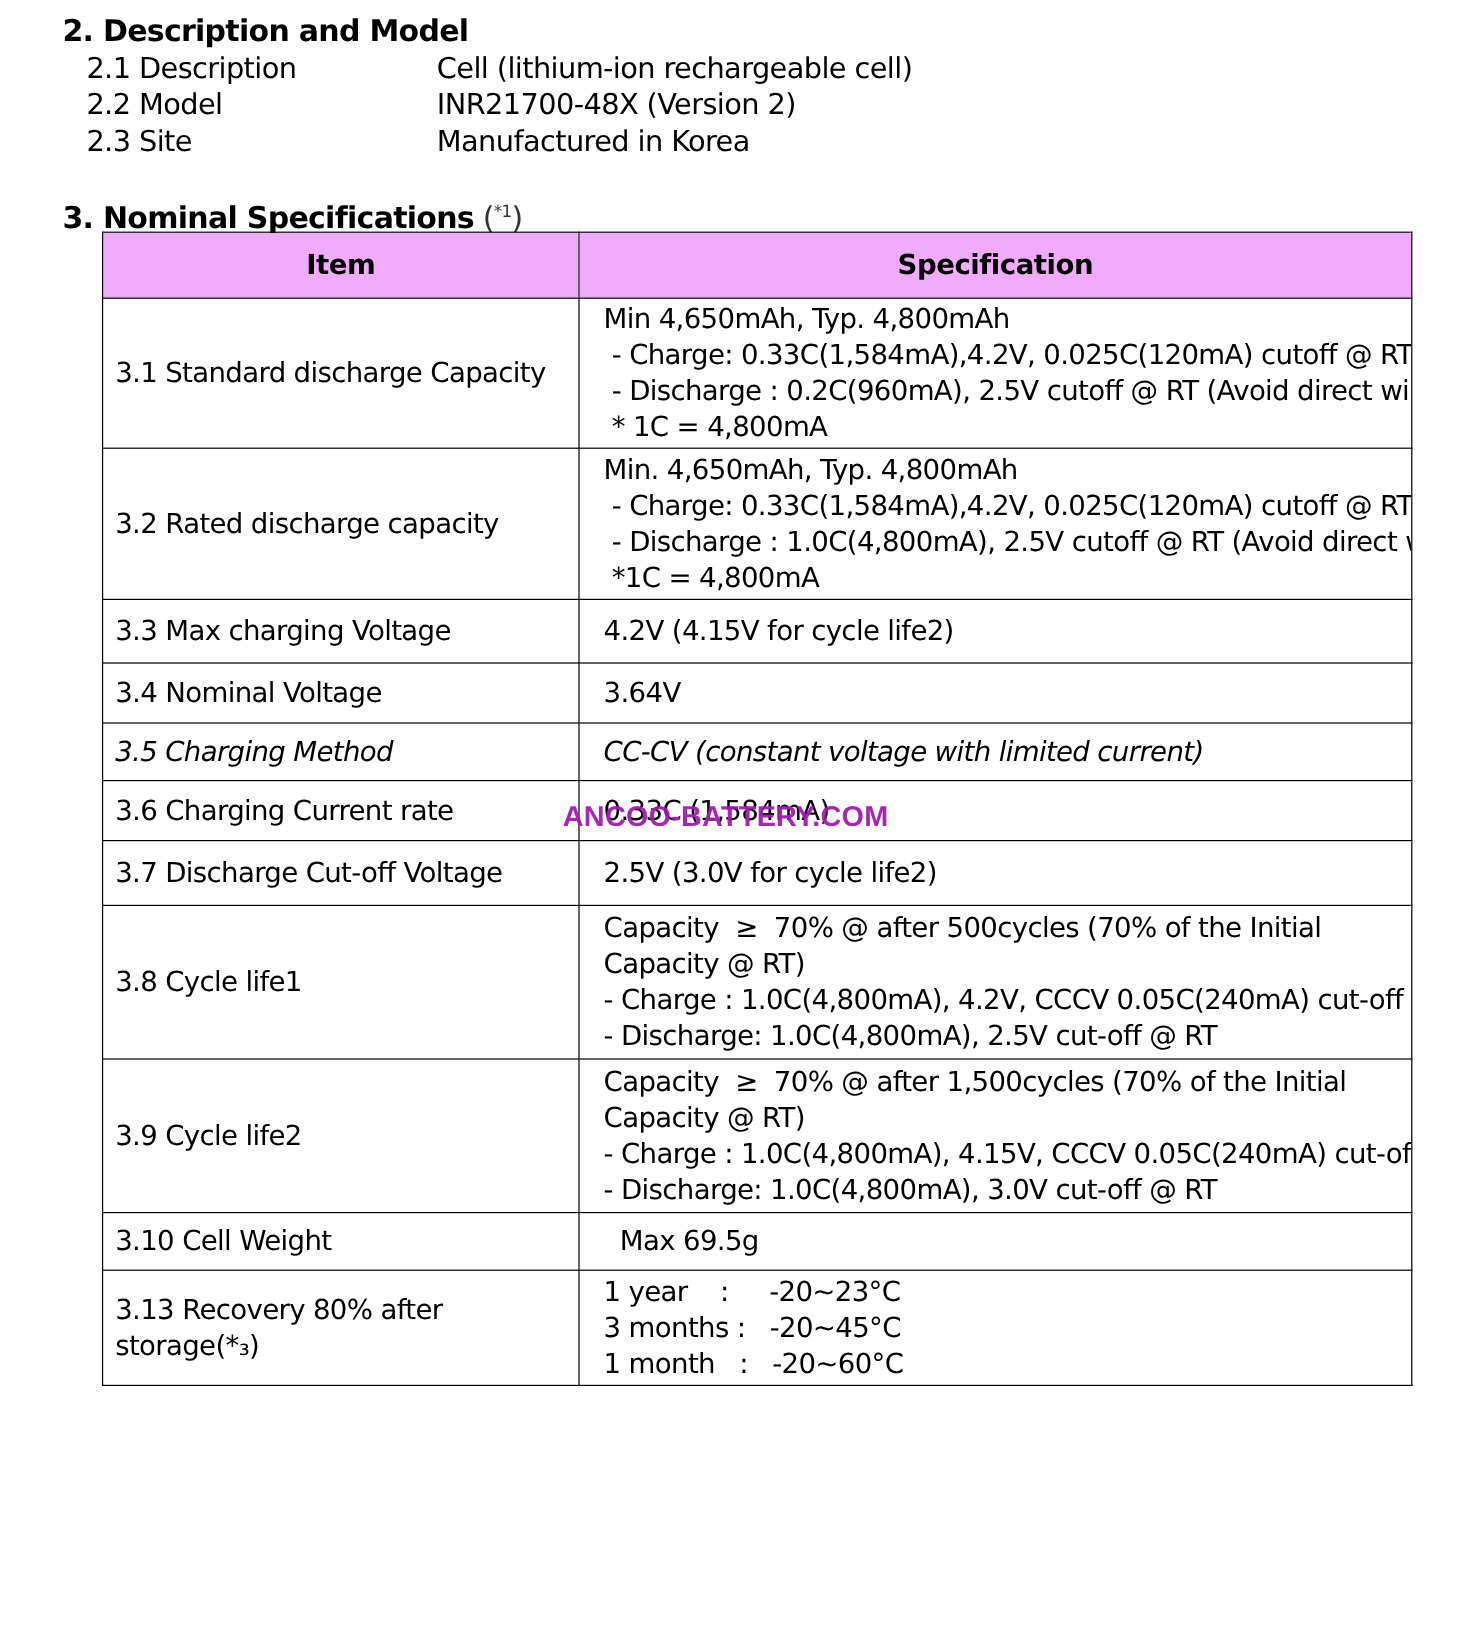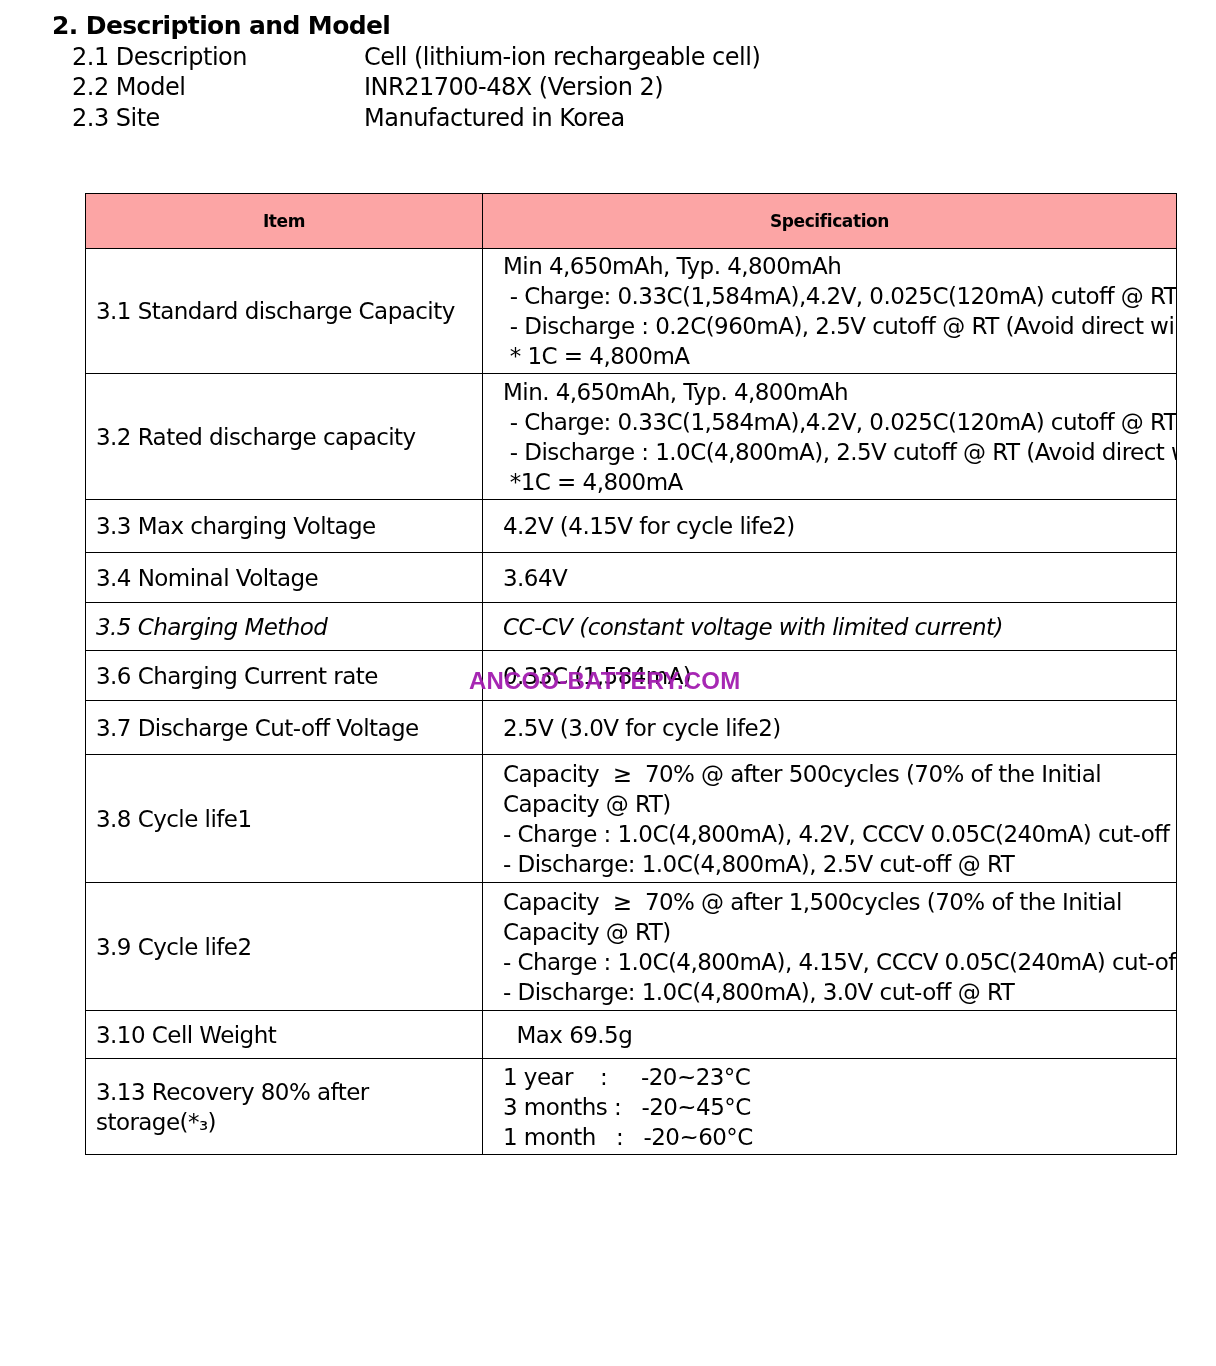--- a/index.html
+++ b/index.html
@@ -66,24 +66,24 @@
     }
     table.spec td, table.spec th {
       border: 1.5px solid #000;
       padding: 0 0 0 10px;
       vertical-align: middle;
       line-height: 30px;
       overflow: hidden;
       white-space: nowrap;
     }
     table.spec th {
-      background: #fca5a5;
+      background: #f0abfc;
       font-weight: bold;
       text-align: center;
-      font-size: 17px;
+      font-size: 23px;
       height: 54px;
       padding: 0;
       letter-spacing: -0.4px;
       margin-top: 16px;
     }
     table.spec col.c1 { width: 397px; }
     table.spec col.c2 { width: 694px; }
     table.spec td.spec-cell { padding-left: 20px; }
     .line { display: block; white-space: pre; }
     .item-sup { font-size: 14px; vertical-align: 8px; color:#333; }
@@ -123,20 +123,23 @@
   </div>
   <div class="desc-row" style="top:72px;">
     <span class="k">2.2 Model</span>
     <span class="v">INR21700-48X (Version 2)</span>
   </div>
   <div class="desc-row" style="top:103px;">
     <span class="k">2.3 Site</span>
     <span class="v">Manufactured in Korea</span>
   </div>
 
+  <div class="h2 sec3-title">
+    <span>3. Nominal Specifications</span><span class="fn"><span> (</span><sup>*1</sup><span>)</span></span>
+  </div>
 
   <table class="spec">
     <colgroup>
         <col class="c1">
         <col class="c2">
       </colgroup>
     <thead>
       <tr>
         <th>Item</th>
         <th>Specification</th>

